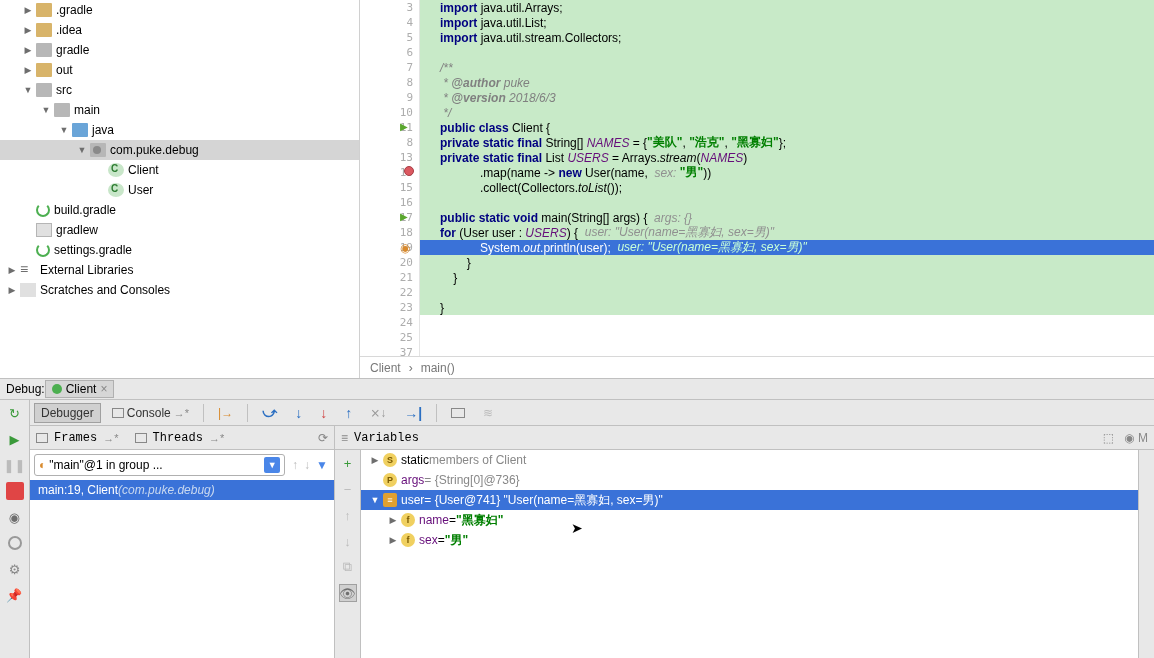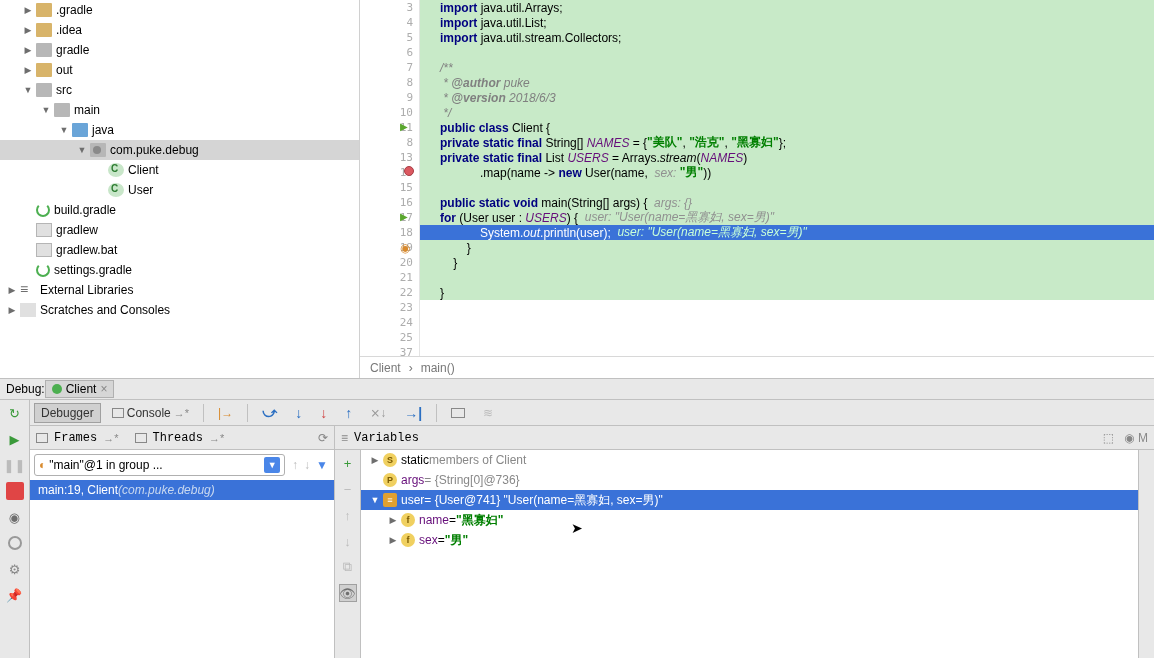--- a/index.html
+++ b/index.html
@@ -164,25 +164,20 @@
           <span class="gradle-ring"></span>
           <span>build.gradle</span>
         </div>
       <div class="tree-row" style="padding-left:22px">
           <span class="expander blank">▶</span>
           <span class="file-icon"></span>
           <span>gradlew</span>
         </div>
       <div class="tree-row" style="padding-left:22px">
           <span class="expander blank">▶</span>
-          <span class="file-icon"></span>
-          <span>gradlew.bat</span>
-        </div>
-      <div class="tree-row" style="padding-left:22px">
-          <span class="expander blank">▶</span>
           <span class="gradle-ring"></span>
           <span>settings.gradle</span>
         </div>
       <div class="tree-row" style="padding-left:6px">
           <span class="expander">▶</span>
           <span class="lib-icon"></span>
           <span>External Libraries</span>
         </div>
       <div class="tree-row" style="padding-left:6px">
           <span class="expander">▶</span>
@@ -279,20 +274,21 @@
             <div class="code-line hl-green"><span class="kw">import</span> java.util.stream.Collectors;</div>
             <div class="code-line hl-green"></div>
             <div class="code-line hl-green"><span class="ann">/**</span></div>
             <div class="code-line hl-green"><span class="ann"> * </span><span class="ann2">@author</span><span class="ann"> puke</span></div>
             <div class="code-line hl-green"><span class="ann"> * </span><span class="ann2">@version</span><span class="ann"> 2018/6/3</span></div>
             <div class="code-line hl-green"><span class="ann"> */</span></div>
             <div class="code-line hl-green"><span class="kw">public class </span>Client {</div>
             <div class="code-line hl-green">    <span class="kw">private static final </span>String[] <span class="purple">NAMES</span> = {<span class="str">"美队"</span>, <span class="str">"浩克"</span>, <span class="str">"黑寡妇"</span>};</div>
             <div class="code-line hl-green">    <span class="kw">private static final </span>List<user> <span class="purple">USERS</span> = Arrays.<span class="ital">stream</span>(<span class="purple">NAMES</span>)</user></div>
             <div class="code-line hl-green">            .map(name -&gt; <span class="kw">new </span>User(name,  <span class="hint">sex: </span><span class="str">"男"</span>))</div>
+            <div class="code-line hl-green">            .collect(Collectors.<span class="ital">toList</span>());</div>
             <div class="code-line hl-green"></div>
             <div class="code-line hl-green">    <span class="kw">public static void </span>main(String[] args) {  <span class="hint">args: {}</span></div>
             <div class="code-line hl-green">        <span class="kw">for </span>(User user : <span class="purple">USERS</span>) {  <span class="hint">user: "User(name=黑寡妇, sex=男)"</span></div>
             <div class="code-line hl-exec">            System.<span style="font-style:italic">out</span>.println(user);  <span class="hint-exec">user: "User(name=黑寡妇, sex=男)"</span></div>
             <div class="code-line hl-green">        }</div>
             <div class="code-line hl-green">    }</div>
             <div class="code-line hl-green"></div>
             <div class="code-line hl-green">}</div>
             <div class="code-line "></div>
             <div class="code-line "></div>

